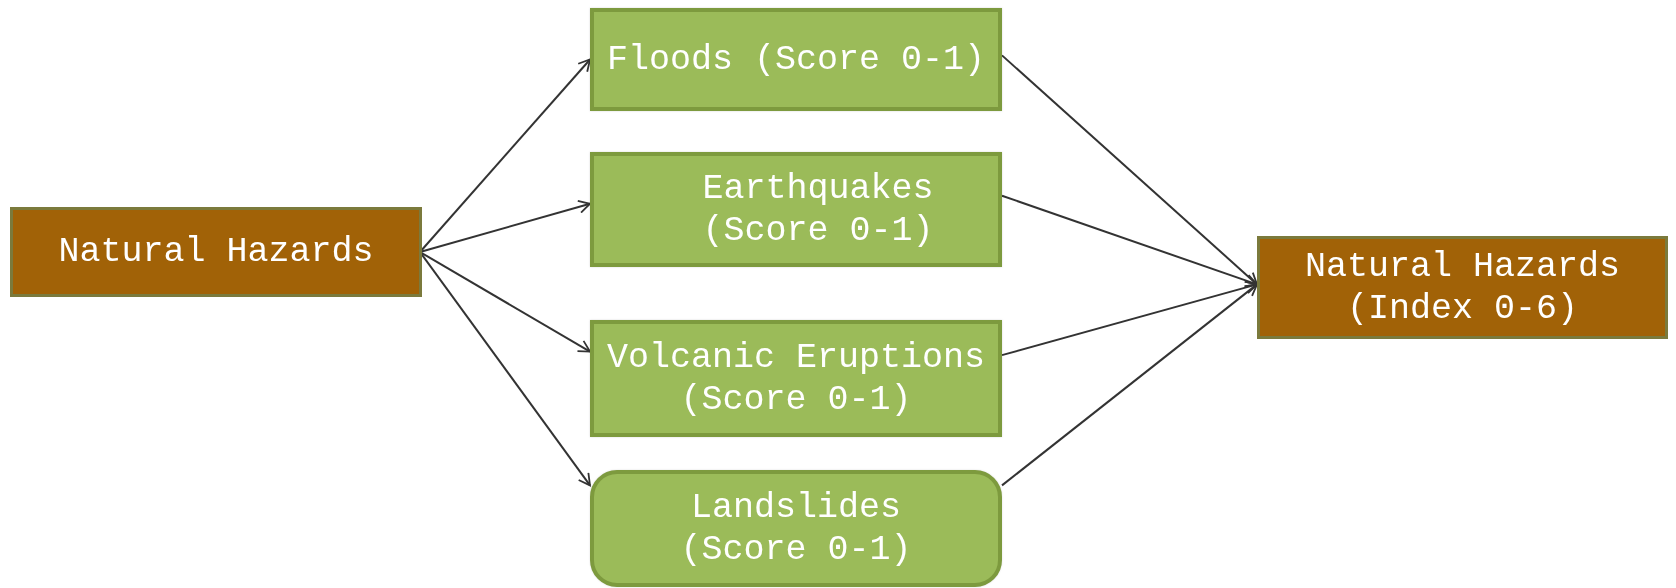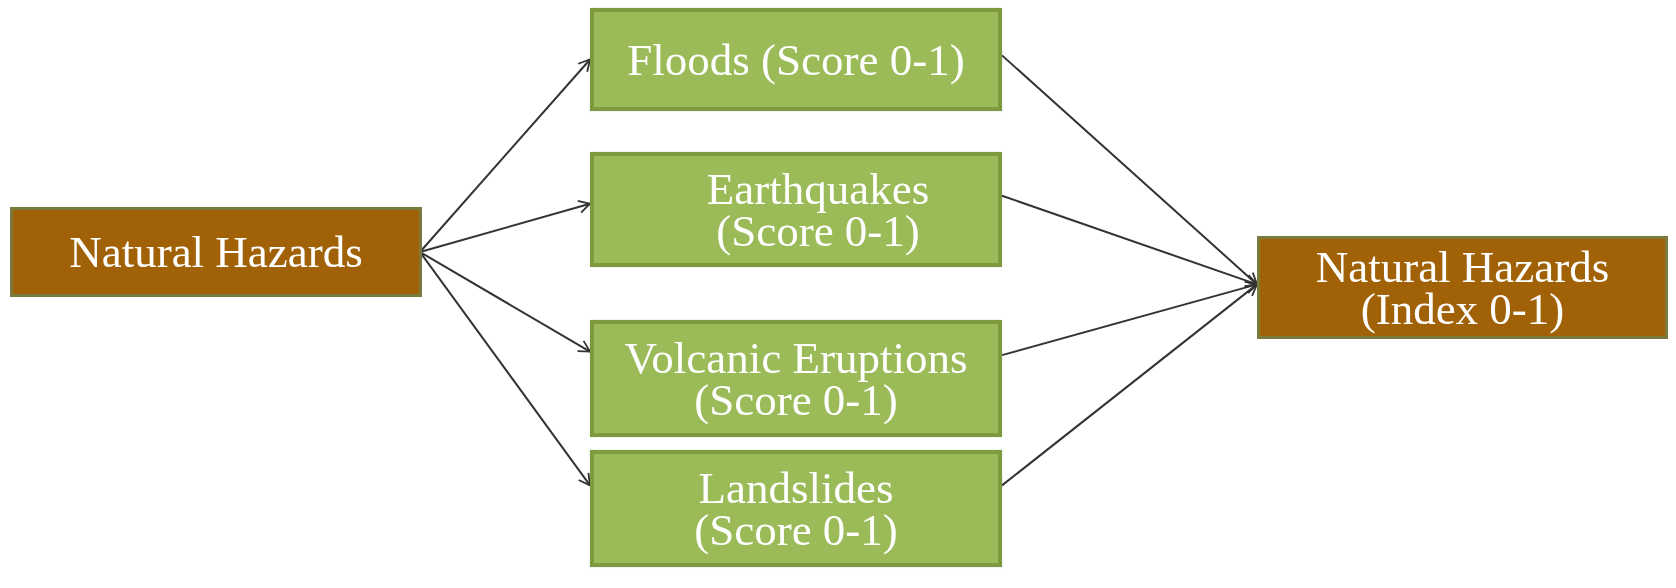--- a/index.html
+++ b/index.html
@@ -1,28 +1,28 @@
 <!DOCTYPE html>
 <html><head>
 <meta charset="utf-8">
 <style>
   html, body { margin: 0; padding: 0; background: #ffffff; }
   body { width: 1676px; height: 588px; position: relative; overflow: hidden;
          font-family: "Liberation Serif", "DejaVu Serif", serif; }
   .box { position: absolute; box-sizing: border-box; display: flex; flex-direction: column;
          align-items: center; justify-content: center; color: #ffffff; text-align: center;
-         font-size: 45px; line-height: 42px; }
+         font-size: 35px; line-height: 42px; font-family: Liberation Mono, monospace; }
   .dark { background: #a16207; border: 3px solid #7b7a3c; }
   .light { background: #9bbb59; border: 4px solid #7d9a3e; box-shadow: 0 0 2px rgba(0,0,0,0.15); }
   #source { left: 10px; top: 207px; width: 412px; height: 90px; }
   #target { left: 1257px; top: 236px; width: 411px; height: 103px; }
   #m0 { left: 590px; top: 8px;   width: 412px; height: 103px; }
   #m1 { left: 590px; top: 152px; width: 412px; height: 115px; padding-left: 44px; }
   #m2 { left: 590px; top: 320px; width: 412px; height: 117px; }
-  #m3 { left: 590px; top: 450px; width: 412px; height: 117px; }
+  #m3 { left: 590px; top: 470px; width: 412px; height: 117px; border-radius: 27px; }
   svg#edges { position: absolute; left: 0; top: 0; }
 </style>
 </head>
 <body>
 
 <svg id="edges" width="1676" height="588" viewBox="0 0 1676 588">
   <defs>
     <marker id="openhead" markerWidth="14" markerHeight="14" refX="12" refY="7" orient="auto" markerUnits="userSpaceOnUse">
       <path d="M1,1 L12,7 L1,13" fill="none" stroke="#333333" stroke-width="1.8"></path>
     </marker>
@@ -54,14 +54,14 @@
   <span>Volcanic Eruptions</span>
   <span>(Score 0-1)</span>
 </div>
 <div class="box light" id="m3">
   <span>Landslides</span>
   <span>(Score 0-1)</span>
 </div>
 
 <div class="box dark" id="target">
   <span>Natural Hazards</span>
-  <span>(Index 0-1)</span>
+  <span>(Index 0-6)</span>
 </div>
 
 </body></html>

